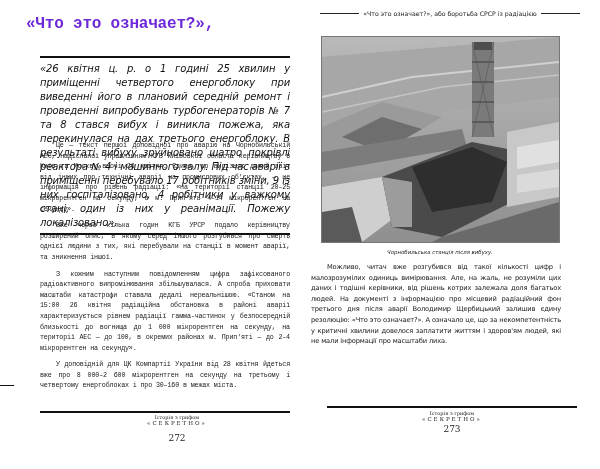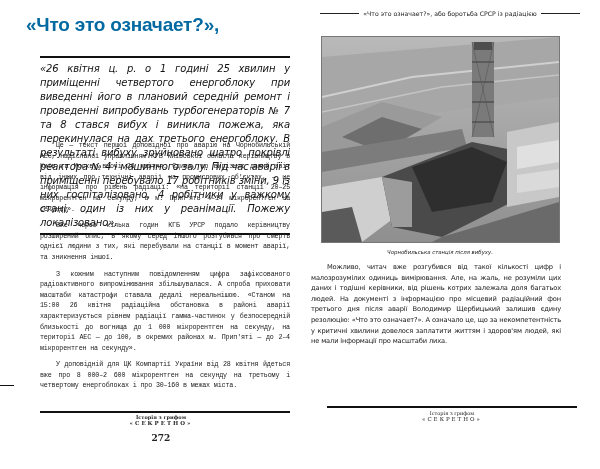--- a/index.html
+++ b/index.html
@@ -7,22 +7,22 @@
     width: 600px; height: 469px; background: #ffffff; position: relative; overflow: hidden;
     font-family: "DejaVu Sans", sans-serif; color: #1a1a1a;
   }
   .page { position: absolute; top: 0; height: 469px; }
   .page-left { left: 0; width: 300px; }
   .page-right { left: 300px; width: 300px; }
 
   
   .chapter-title {
     position: absolute; left: 26px; top: 16px; width: 270px;
-    font-family: Liberation Sans, sans-serif; font-weight: bold; font-size: 19px; line-height: 17px;
-    color: #0369a1; letter-spacing: -0.2px;
+    font-family: Liberation Mono, monospace; font-weight: bold; font-size: 16px; line-height: 17px;
+    color: #6d28d9; letter-spacing: -0.2px;
   }
   .chapter-title span { display: block; }
   .quote-box {
     position: absolute; left: 40px; top: 56px; width: 250px;
     border-top: 2px solid #111; border-bottom: 2px solid #111;
     padding: 4px 0 3px 0;
     font-family: "DejaVu Sans", sans-serif; font-style: italic; font-size: 10px; line-height: 14px;
     text-align: justify; color: #111; letter-spacing: -0.15px;
   }
   .body-text {
@@ -33,21 +33,21 @@
   .left-body { position: absolute; left: 40px; top: 140px; width: 250px; font-family: Liberation Mono, monospace; }
 
   .footer-rule-left { position: absolute; left: 40px; top: 411px; width: 250px; border-top: 2px solid #111; }
   .footer-rule-right { position: absolute; left: 327px; top: 406px; width: 250px; border-top: 2px solid #111; }
   .footer {
     position: absolute; text-align: center; font-family: "DejaVu Serif", serif; color: #222;
   }
   .footer .small { font-size: 5px; line-height: 6px; }
   .footer .stamp { font-size: 5.5px; letter-spacing: 2px; line-height: 7px; }
   .footer .pagenum { font-size: 9px; margin-top: 6px; }
-  .footer-left { left: 36px; top: 414px; width: 250px; font-weight: bold; }
+  .footer-left { left: 52px; top: 414px; width: 250px; }
   .footer-right { left: 327px; top: 410px; width: 250px; }
   .footer-right .pagenum { margin-top: 1px; }
 
   .left-edge-rule { position: absolute; left: 0; top: 385px; width: 14px; border-top: 1px solid #111; }
 
   
   .running-header {
     position: absolute; left: 320px; top: 10px; width: 260px;
     display: flex; align-items: center; gap: 4px;
     font-size: 6.2px; color: #222; white-space: nowrap;
@@ -145,13 +145,14 @@
 <div class="caption">Чорнобильська станція після вибуху.</div>
 
 <div class="body-text right-body">
   <p>Можливо, читач вже розгубився від такої кількості цифр і малозрозумілих одиниць вимірювання. Але, на жаль, не розуміли цих даних і тодішні керівники, від рішень котрих залежала доля багатьох людей. На документі з інформацією про місцевий радіаційний фон третього дня після аварії Володимир Щербицький залишив єдину резолюцію: «Что это означает?». А означало це, що за некомпетентність у критичні хвилини довелося заплатити життям і здоров'ям людей, які не мали інформації про масштаби лиха.</p>
 </div>
 
 <div class="footer-rule-right"></div>
 <div class="footer footer-right">
   <div class="small">Історія з грифом</div>
   <div class="stamp">«СЕКРЕТНО»</div>
+  <div class="pagenum">273</div>
 </div>
 
 </body></html>

